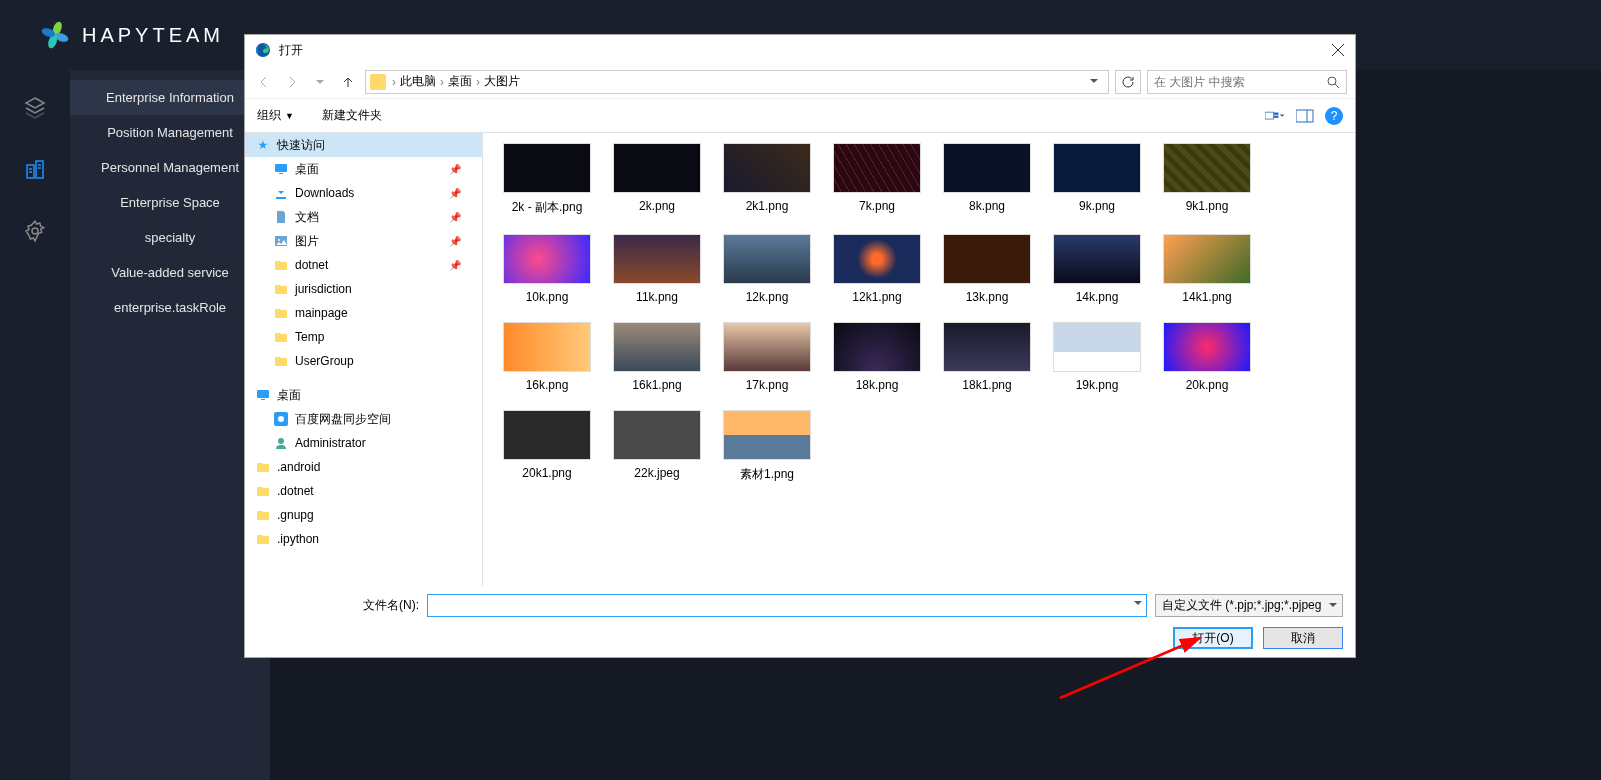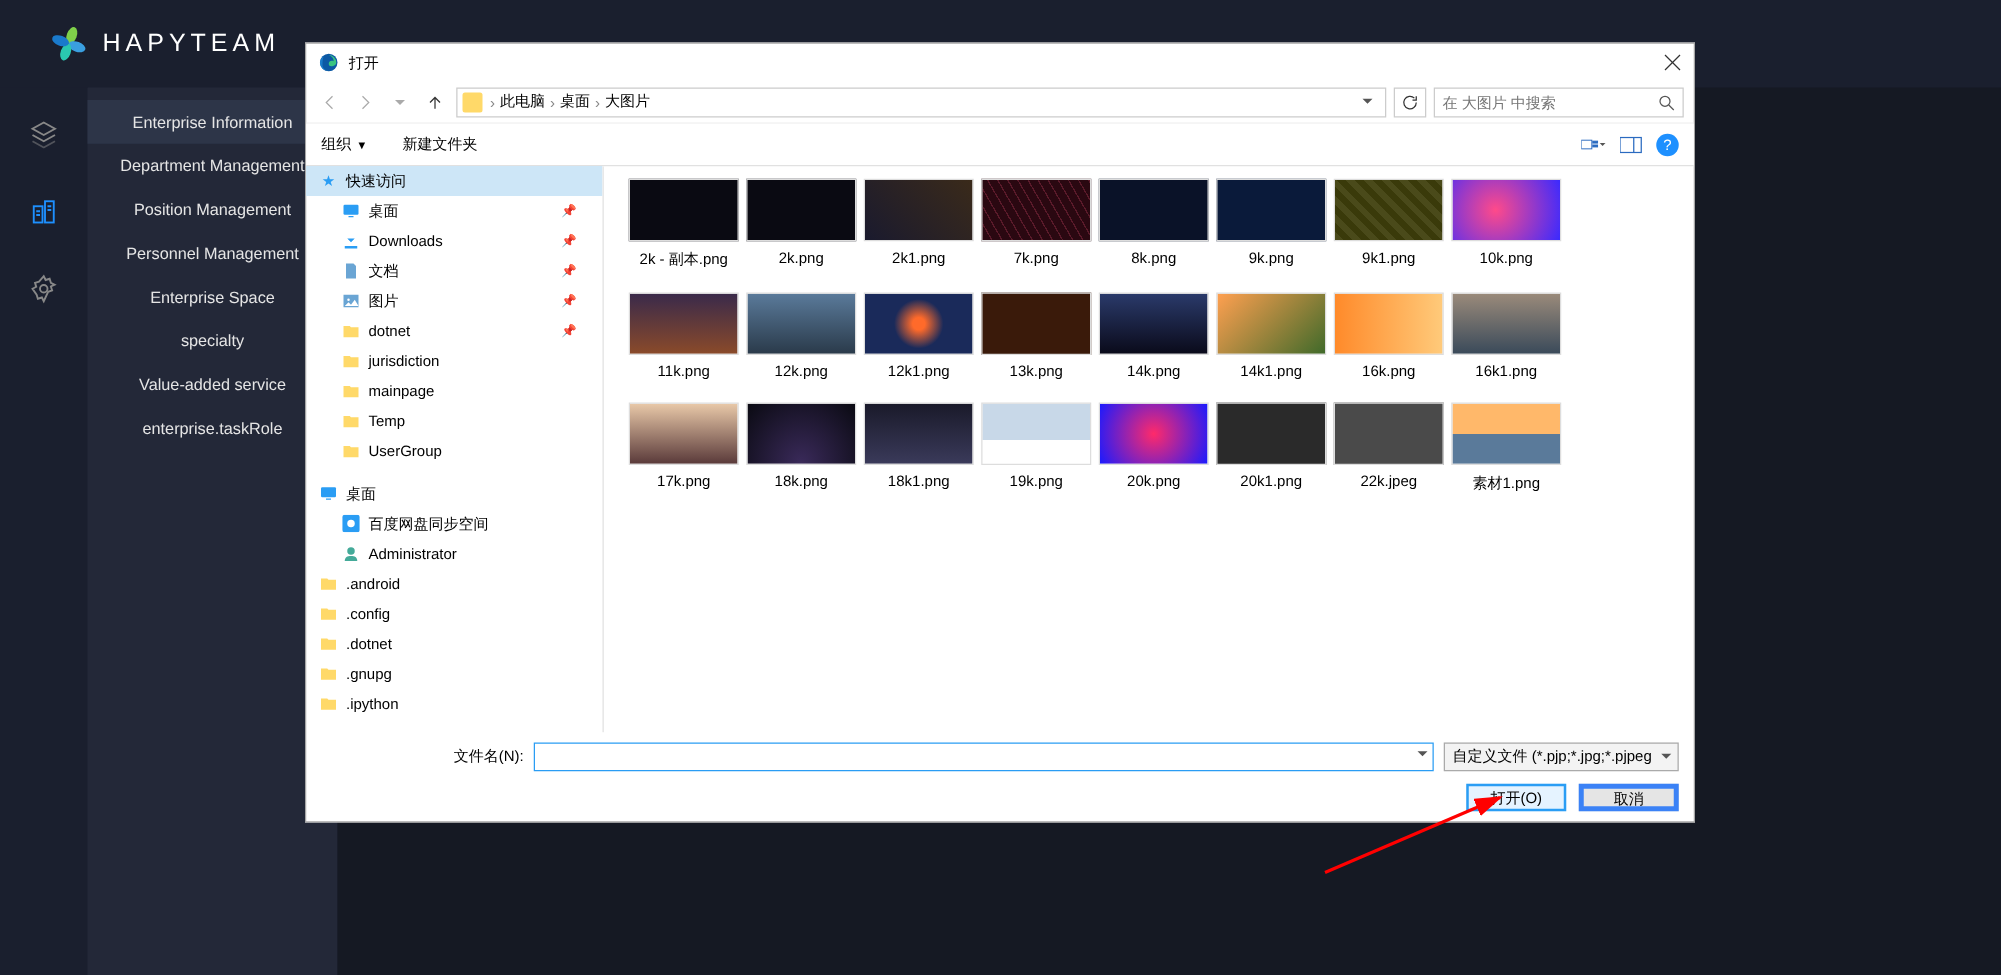--- a/index.html
+++ b/index.html
@@ -54,35 +54,35 @@
 .tree-item.d1 { padding-left: 28px; }
 .tree-item.d2 { }
 .tree-item.sel { background: #cde6f7; }
 .tree-item .pin { margin-left: auto; margin-right: 20px; color: #888; font-size: 10px; }
 .ti-icon { width: 16px; height: 16px; margin-right: 6px; display: flex; align-items: center; justify-content: center; }
 .ic-star { color: #2a9df4; } .ic-desktop { color: #2a9df4; } .ic-download { color: #2a9df4; }
 .ic-doc { color: #6aa5d4; } .ic-pic { color: #6aa5d4; } .ic-folder svg { fill: #ffd969; }
 .ic-user { color: #4a9; }
 
 .files-pane { flex: 1; padding: 10px 20px; overflow: auto; }
-.file-grid { display: flex; flex-wrap: wrap; gap: 18px 6px; align-content: flex-start; }
+.file-grid { display: flex; flex-wrap: wrap; gap: 18px 22px; align-content: flex-start; }
 .file-item { width: 88px; display: flex; flex-direction: column; align-items: center; cursor: pointer; }
 .thumb { width: 88px; height: 50px; background: #333; border: 1px solid #ddd; margin-bottom: 6px; }
 .file-label { font-size: 12px; text-align: center; word-break: break-all; }
 
 .fd-footer { padding: 8px 12px; }
 .fn-row { display: flex; align-items: center; gap: 8px; margin-bottom: 10px; }
 .fn-label { margin-left: auto; font-size: 12px; }
 .fn-input { width: 720px; height: 23px; border: 1px solid #2a9df4; outline: none; padding: 0 20px 0 4px; font-size: 12px; }
 .fn-input-wrap { position: relative; }
 .fn-drop { position: absolute; right: 4px; top: 3px; cursor: pointer; color: #555; }
 .type-select { width: 188px; height: 23px; border: 1px solid #aaa; padding: 0 18px 0 6px; font-size: 12px; position: relative; background: #f3f3f3; cursor: pointer; display: flex; align-items: center; white-space: nowrap; overflow: hidden; }
 .type-select .dd { position: absolute; right: 4px; }
 .btn-row { display: flex; justify-content: flex-end; gap: 10px; }
-.dlg-btn { width: 80px; height: 22px; border: 4px solid #3b82f6; background: #e5e5e5; font-size: 12px; cursor: pointer; }
+.dlg-btn { width: 80px; height: 22px; border: 1px solid #3b82f6; background: #e5e5e5; font-size: 12px; cursor: pointer; }
 .dlg-btn.primary { border: 2px solid #2a9df4; background: #e5f3ff; }
 
 
 .arrow-annot { position: absolute; left: 1050px; top: 628px; pointer-events: none; }
 
 
 .t0{background:#0a0a12}.t1{background:#0a0a12}.t2{background:linear-gradient(45deg,#1a1a2e,#3a2a1a)}.t3{background:#2a0811 repeating-linear-gradient(60deg,#2a0811,#2a0811 6px,#5a1a2a 6px,#5a1a2a 7px)}.t4{background:#0a1228}.t5{background:#0a1a3a}.t6{background:repeating-linear-gradient(45deg,#4a4a1a,#4a4a1a 5px,#3a3a0a 5px,#3a3a0a 10px)}.t7{background:radial-gradient(circle at 40% 50%,#ff4a8a,#3a2aff)}
 .t8{background:linear-gradient(0deg,#8a4a2a,#3a2a4a)}.t9{background:linear-gradient(180deg,#5a7a9a,#2a3a4a)}.t10{background:radial-gradient(circle at 50% 50%,#ff6a2a 10%,#1a2a5a 40%)}.t11{background:#3a1a0a}.t12{background:linear-gradient(180deg,#2a3a6a,#0a0a1a)}.t13{background:linear-gradient(135deg,#ffa050,#406a2a)}.t14{background:linear-gradient(90deg,#ff8a2a,#ffca7a)}.t15{background:linear-gradient(180deg,#9a8a7a,#3a4a5a)}
 .t16{background:linear-gradient(180deg,#e8c8a8,#5a3a3a)}.t17{background:radial-gradient(ellipse at 50% 100%,#3a2a5a,#0a0a12)}.t18{background:linear-gradient(180deg,#1a1a2a,#3a3a5a)}.t19{background:linear-gradient(180deg,#c8d8e8 60%,#fff 60%)}.t20{background:radial-gradient(circle at 50% 50%,#ff2a6a,#1a1aff)}.t21{background:#2a2a2a}.t22{background:#4a4a4a}.t23{background:linear-gradient(180deg,#ffb86a 50%,#5a7a9a 50%)}
 </style>
@@ -117,21 +117,20 @@
           <line x1="15" y1="8" x2="18" y2="8"></line>
           <line x1="15" y1="11" x2="18" y2="11"></line>
         </svg></span>
     <span class="ic"><svg viewBox="0 0 24 24" fill="none" stroke="currentColor" stroke-width="1.5">
           <circle cx="12" cy="12" r="3"></circle>
           <path d="M12 2l1.5 3 3.2-1 1 3.2 3 1.5-3 1.5 1 3.2-3.2 1L12 22l-1.5-3-3.2 1-1-3.2L3 12l3-1.5-1-3.2 3.2-1L12 2z"></path>
         </svg></span>
   </div>
   <div class="menu-sidebar">
     <div class="menu-item sel">Enterprise Information</div>
-    <div class="menu-item">Department Management</div>
     <div class="menu-item">Position Management</div>
     <div class="menu-item">Personnel Management</div>
     <div class="menu-item">Enterprise Space</div>
     <div class="menu-item">specialty</div>
     <div class="menu-item">Value-added service</div>
     <div class="menu-item">enterprise.taskRole</div>
   </div>
   <div class="main-area"></div>
 </div>
 
@@ -344,28 +343,20 @@
             </svg>
           </span>
           <span>.android</span>
         </div>
       <div class="tree-item d2">
           <span class="ti-icon ic-folder">
             <svg width="14" height="14" viewBox="0 0 14 14">
               <path d="M1 3h5l1 1h6v8H1z"></path>
             </svg>
           </span>
-          <span>.config</span>
-        </div>
-      <div class="tree-item d2">
-          <span class="ti-icon ic-folder">
-            <svg width="14" height="14" viewBox="0 0 14 14">
-              <path d="M1 3h5l1 1h6v8H1z"></path>
-            </svg>
-          </span>
           <span>.dotnet</span>
         </div>
       <div class="tree-item d2">
           <span class="ti-icon ic-folder">
             <svg width="14" height="14" viewBox="0 0 14 14">
               <path d="M1 3h5l1 1h6v8H1z"></path>
             </svg>
           </span>
           <span>.gnupg</span>
         </div>

